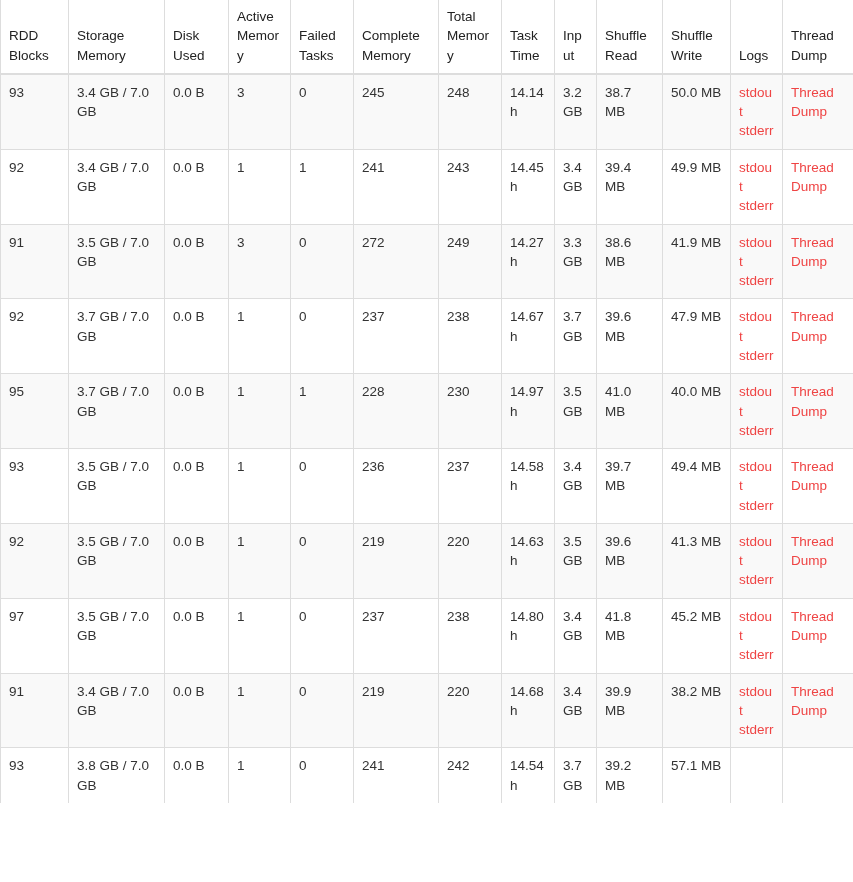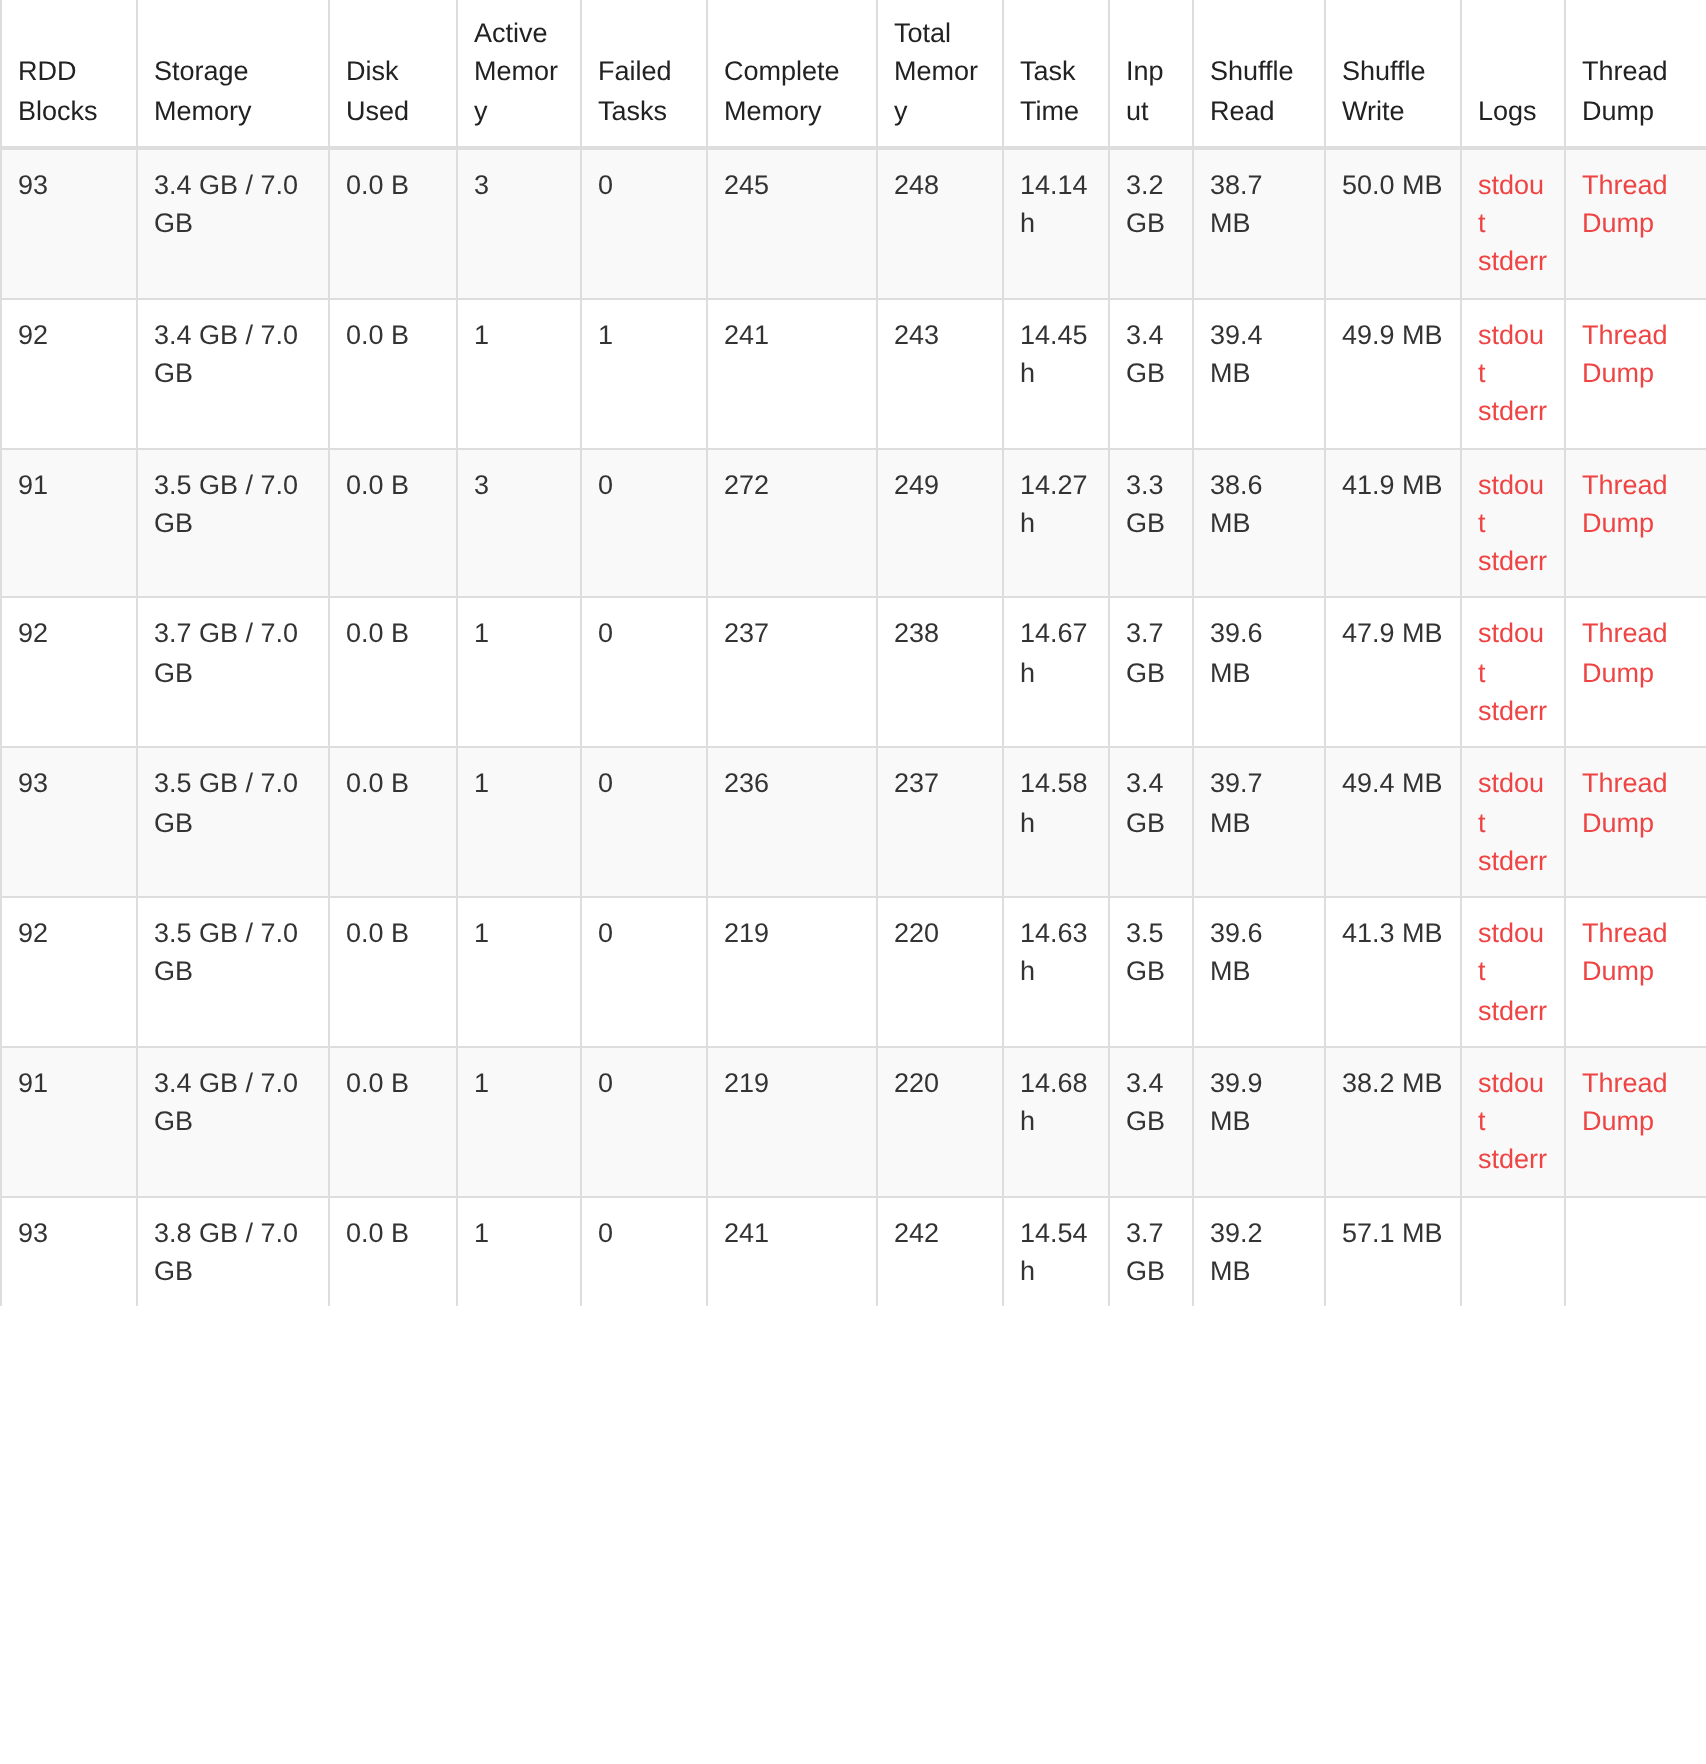--- a/index.html
+++ b/index.html
@@ -185,20 +185,40 @@
         <td>47.9 MB</td>
         <td>
           <a class="ui-link" href="#">stdout</a>
           <a class="ui-link" href="#">stderr</a>
         </td>
         <td>
           <a class="ui-link" href="#">Thread Dump</a>
         </td>
       </tr>
       <tr>
+        <td>95</td>
+        <td>3.7 GB / 7.0 GB</td>
+        <td>0.0 B</td>
+        <td>1</td>
+        <td>1</td>
+        <td>228</td>
+        <td>230</td>
+        <td>14.97 h</td>
+        <td>3.5 GB</td>
+        <td>41.0 MB</td>
+        <td>40.0 MB</td>
+        <td>
+          <a class="ui-link" href="#">stdout</a>
+          <a class="ui-link" href="#">stderr</a>
+        </td>
+        <td>
+          <a class="ui-link" href="#">Thread Dump</a>
+        </td>
+      </tr>
+      <tr>
         <td>93</td>
         <td>3.5 GB / 7.0 GB</td>
         <td>0.0 B</td>
         <td>1</td>
         <td>0</td>
         <td>236</td>
         <td>237</td>
         <td>14.58 h</td>
         <td>3.4 GB</td>
         <td>39.7 MB</td>
@@ -216,20 +236,40 @@
         <td>3.5 GB / 7.0 GB</td>
         <td>0.0 B</td>
         <td>1</td>
         <td>0</td>
         <td>219</td>
         <td>220</td>
         <td>14.63 h</td>
         <td>3.5 GB</td>
         <td>39.6 MB</td>
         <td>41.3 MB</td>
+        <td>
+          <a class="ui-link" href="#">stdout</a>
+          <a class="ui-link" href="#">stderr</a>
+        </td>
+        <td>
+          <a class="ui-link" href="#">Thread Dump</a>
+        </td>
+      </tr>
+      <tr>
+        <td>97</td>
+        <td>3.5 GB / 7.0 GB</td>
+        <td>0.0 B</td>
+        <td>1</td>
+        <td>0</td>
+        <td>237</td>
+        <td>238</td>
+        <td>14.80 h</td>
+        <td>3.4 GB</td>
+        <td>41.8 MB</td>
+        <td>45.2 MB</td>
         <td>
           <a class="ui-link" href="#">stdout</a>
           <a class="ui-link" href="#">stderr</a>
         </td>
         <td>
           <a class="ui-link" href="#">Thread Dump</a>
         </td>
       </tr>
       <tr>
         <td>91</td>

